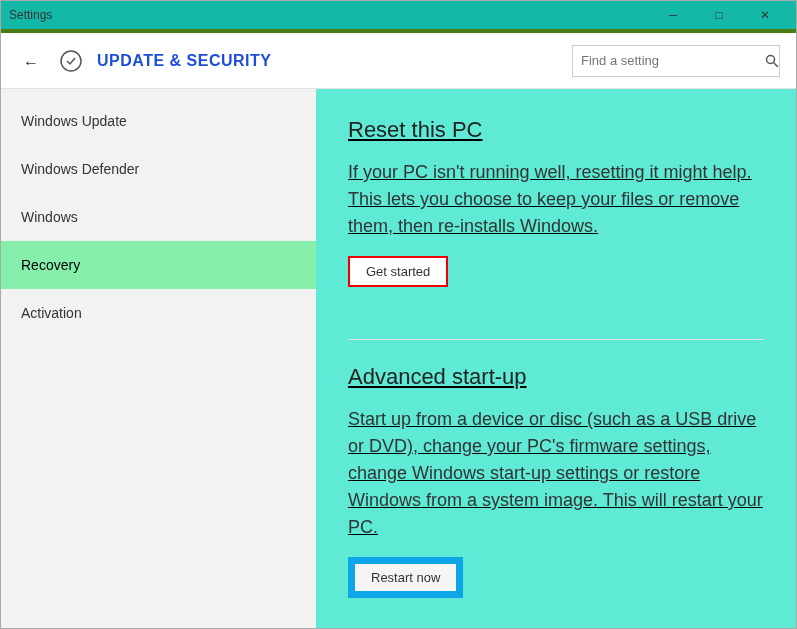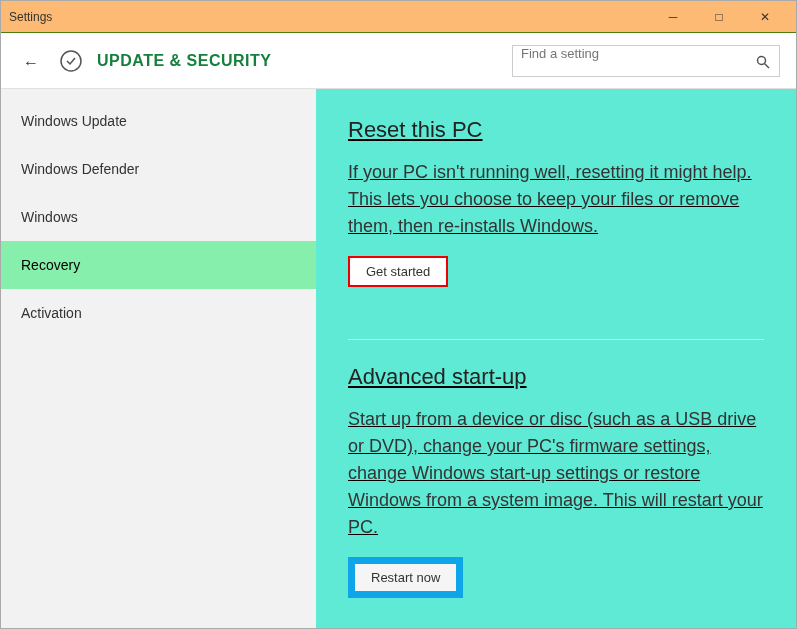--- a/index.html
+++ b/index.html
@@ -12,23 +12,23 @@
       overflow: hidden;
       border: 1px solid #aaa;
     }
 
     
     .titlebar {
       display: flex;
       align-items: center;
       justify-content: space-between;
       height: 32px;
-      background: #fdba74;
+      background: #14b8a6;
       padding: 0 8px;
-      border-bottom: 1px solid #4d7c0f;
+      border-bottom: 4px solid #4d7c0f;
     }
     .titlebar-left {
       display: flex;
       align-items: center;
       gap: 8px;
     }
     .titlebar-title {
       font-size: 12px;
       color: #333;
     }
@@ -80,31 +80,31 @@
     .header-icon {
       width: 28px;
       height: 28px;
       display: flex;
       align-items: center;
       justify-content: center;
     }
     .header-title {
       font-size: 16px;
       font-weight: 600;
-      color: #15803d;
+      color: #1d4ed8;
       letter-spacing: 0.5px;
       text-transform: uppercase;
       text-align: right;
     }
     .search-box {
       display: flex;
-      align-items: flex-start;
+      align-items: center;
       border: 1px solid #ccc;
       height: 32px;
-      width: 268px;
+      width: 208px;
     }
     .search-input {
       border: none;
       outline: none;
       flex: 1;
       padding: 0 8px;
       font-size: 13px;
       color: #555;
       background: transparent;
     }

